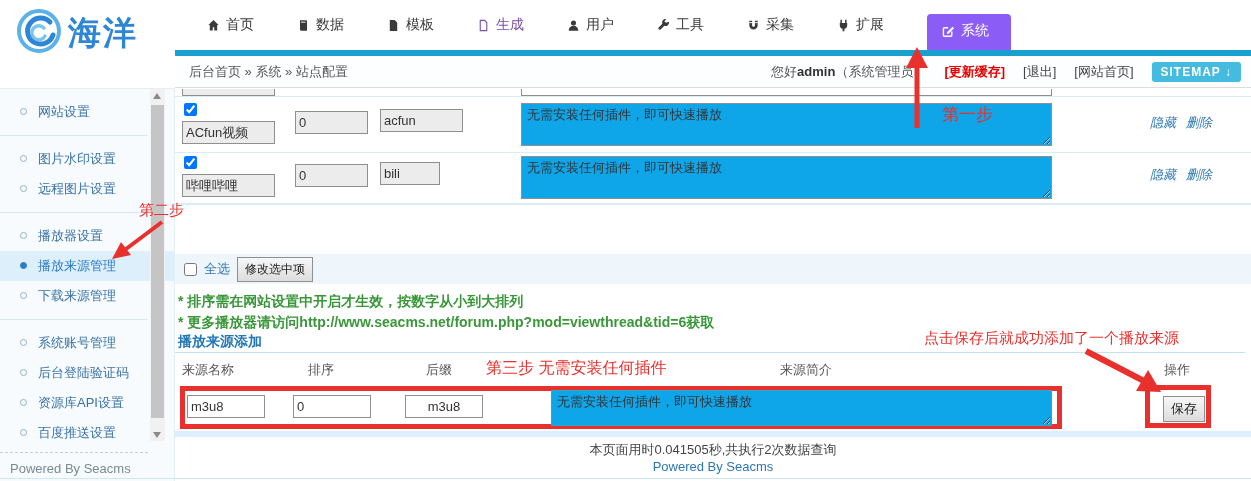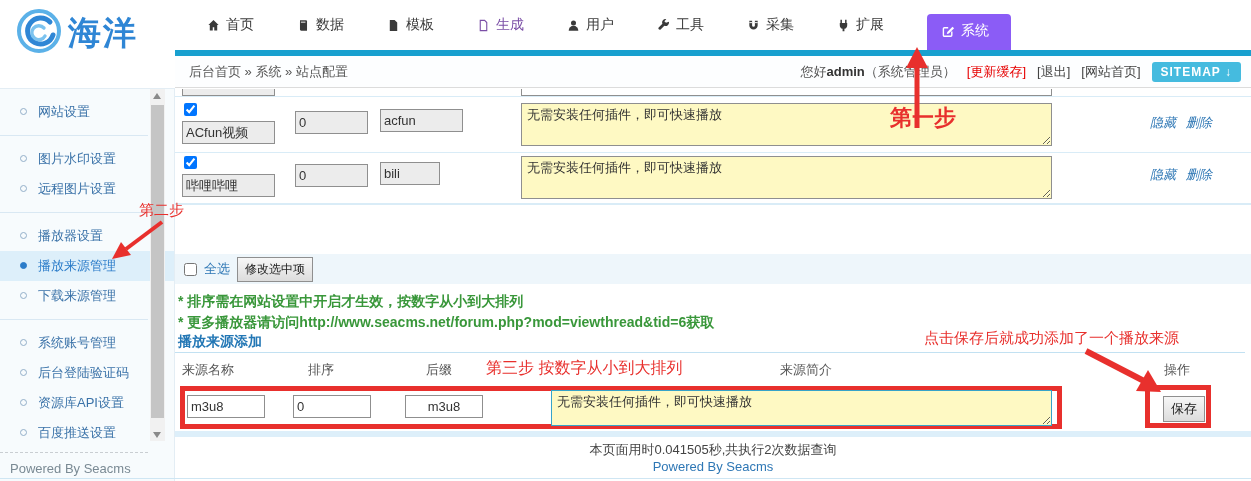--- a/index.html
+++ b/index.html
@@ -23,23 +23,23 @@
     border-radius:4px 4px 0 0; position:relative; top:8px;
   }
   .strip { position:absolute; left:175px; top:50px; right:0; height:6px; background:#18a0cf; }
 
   
   .crumbbar {
     position:absolute; left:175px; top:56px; right:0; height:32px; background:#fdfeff;
     border-bottom:1px solid #dcdcdc; display:flex; align-items:center;
     justify-content:space-between; padding:0 10px 0 14px; font-size:13px; color:#555;
   }
-  .crumb-right { display:flex; align-items:center; gap:11px; }
+  .crumb-right { display:flex; align-items:center; gap:18px; }
   .crumb-right b { color:#333; }
-  .link-cache { color:#e60000; font-weight:normal; }
+  .link-cache { color:#e60000; font-weight:bold; }
   .link-dark { color:#444; }
   .sitemap-btn {
     background:#45bbdf; color:#fff; font-weight:bold; font-size:12px;
     padding:3px 9px; border-radius:3px; letter-spacing:1px;
   }
 
   
   .sidebar {
     position:absolute; left:0; top:88px; width:175px; bottom:0;
     background:#f7fbfd; border-top:1px solid #e3edf4; border-right:1px solid #e3edf4;
@@ -69,21 +69,21 @@
   .sb-thumb { position:absolute; left:1px; top:16px; width:13px; height:313px; background:#c5c5c5; cursor:grab; }
 
   
   .hr { position:absolute; left:175px; right:0; height:1px; background:#d9ecf7; }
   .txt {
     position:absolute; height:23px; border:1px solid #8f8f8f; background:#fff;
     font-family:inherit; font-size:13px; color:#333; padding:0 3px;
   }
   .txt.gray { background:#ececec; }
   .ta {
-    position:absolute; border:1px solid #8f8f8f; background:#fef9c3;
+    position:absolute; border:1px solid #8f8f8f; background:#0ea5e9;
     font-family:Liberation Sans, sans-serif; font-size:13px; color:#333; padding:2px 5px;
     resize:both; overflow:auto;
   }
   .cb { position:absolute; width:13px; height:13px; cursor:pointer; }
   .row-links { position:absolute; font-size:13px; }
   .row-links a { color:#2e77b5; margin-right:10px;font-style:italic; }
   .frag { position:absolute; border:1px solid #8f8f8f; border-top:none; }
 
   .select-row {
     position:absolute; left:175px; right:0; top:254px; height:30px; background:#eef6fb;
@@ -101,21 +101,21 @@
   .save-btn { position:absolute; left:1163px; top:396px; z-index:26; padding:3px 7px; font-size:13px; }
 
   .foot-strip { position:absolute; left:175px; right:0; top:431px; height:6px; background:#ddeffa; }
   .footer-stats { position:absolute; left:175px; right:0; top:441px; text-align:center; font-size:13px; color:#444; }
   .footer-powered { position:absolute; left:175px; right:0; top:459px; text-align:center; font-size:13px; }
   .footer-powered a { color:#2e77b5; }
   .bottom-line { position:absolute; left:0; right:0; top:478px; height:1px; background:#cfe6f3; }
 
   
   .ann { position:absolute; color:#e8302d; z-index:30; white-space:nowrap; }
-  .ann-step1 { left:890px; top:103px; font-size:22px;font-weight:bold; }
+  .ann-step1 { left:942px; top:103px; font-size:17px; }
   .ann-step2 { left:139px; top:201px; font-size:15px; }
   .ann-step3 { left:486px; top:358px; font-size:16px; }
   .ann-step4 { left:924px; top:329px; font-size:15px; }
   .overlay { position:absolute; left:0; top:0; z-index:28; pointer-events:none; }
   .hl-rect { position:absolute; border:5px solid #e8302d; z-index:25; pointer-events:none; }
   .hl-rect1 { left:180px; top:386px; width:882px; height:43px; }
   .hl-rect2 { left:1145px; top:385px; width:66px; height:43px; }
   .ta.add { border-color:#36a3c9; }
 </style>
 </head>
@@ -281,21 +281,21 @@
   <div class="hl-rect hl-rect2"></div>
   <button class="btn save-btn">保存</button>
 
   <div class="foot-strip"></div>
   <div class="footer-stats">本页面用时0.041505秒,共执行2次数据查询</div>
   <div class="footer-powered"><a>Powered By Seacms</a></div>
   <div class="bottom-line"></div>
 
   <div class="ann ann-step1">第一步</div>
   <div class="ann ann-step2">第二步</div>
-  <div class="ann ann-step3">第三步 按数字从小到大排列</div>
+  <div class="ann ann-step3">第三步 无需安装任何插件</div>
   <div class="ann ann-step4">点击保存后就成功添加了一个播放来源</div>
   <svg class="overlay" width="1251" height="481">
     <g fill="#e8302d" stroke="#e8302d">
       <line x1="917" y1="128" x2="917" y2="64" stroke-width="5"></line>
       <polygon points="917,47 906,68 928,68" stroke="none"></polygon>
       <line x1="162" y1="222" x2="126" y2="249" stroke-width="4"></line>
       <polygon points="112,259 121,242 131,255" stroke="none"></polygon>
       <line x1="1086" y1="351" x2="1144" y2="381" stroke-width="6"></line>
       <polygon points="1161,392 1136,391 1148,370" stroke="none"></polygon>
     </g>

